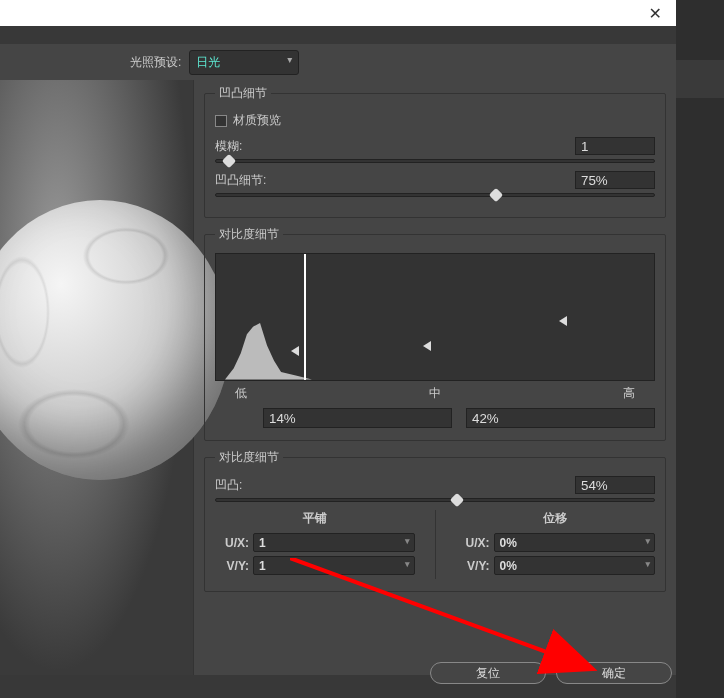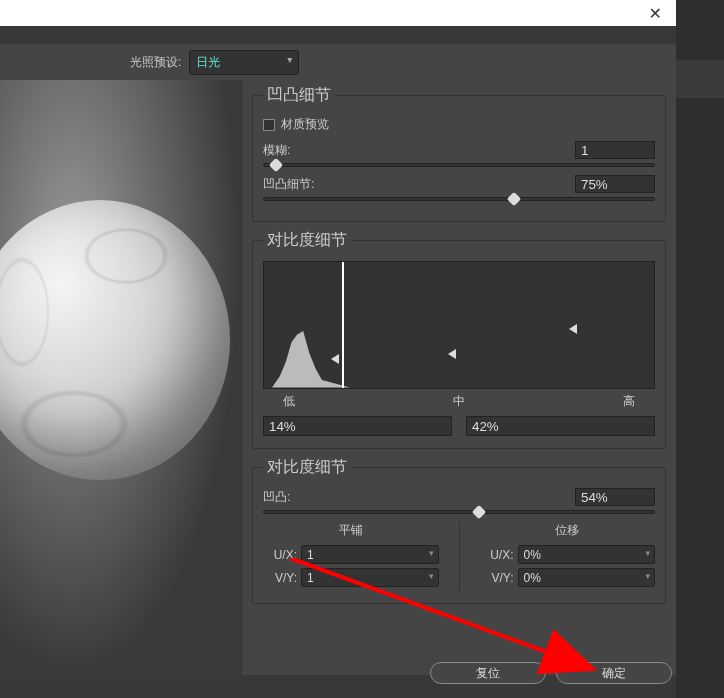--- a/index.html
+++ b/index.html
@@ -15,41 +15,41 @@
     .main-area { display: flex; width: 676px; background: #454545; }
     .preview-pane { width: 338px; height: 595px; background: radial-gradient(ellipse at 30% 30%, #999, #3a3a3a 70%); position: relative; border-right: 1px solid #333; }
     .sphere { position: absolute; left: -30px; top: 120px; width: 260px; height: 280px; border-radius: 50%; background: radial-gradient(ellipse at 35% 30%, #f5f5f5, #d0d0d0 45%, #aaa 70%, #888); box-shadow: inset -20px -30px 60px rgba(0,0,0,0.3); overflow: hidden; }
     .sphere::before { content: ""; position: absolute; inset: 0; background:
        radial-gradient(ellipse 40px 80px at 20% 40%, transparent 60%, rgba(0,0,0,0.08) 65%, transparent 70%),
        radial-gradient(ellipse 60px 40px at 60% 20%, transparent 60%, rgba(0,0,0,0.1) 65%, transparent 72%),
        radial-gradient(ellipse 80px 50px at 40% 80%, transparent 55%, rgba(0,0,0,0.1) 62%, transparent 70%);
     }
     .controls-pane { flex: 1; padding: 5px 10px 10px 10px; background: #454545; }
     fieldset { border: 1px solid #333; border-radius: 2px; padding: 10px 10px 12px 10px; margin-bottom: 8px; position: relative; }
-    legend { padding: 0 4px; color: #ccc; font-size: 16px; }
+    legend { padding: 0 4px; color: #ccc; font-size: 12px; }
     .row { display: flex; align-items: center; margin-bottom: 4px; }
     .row .lbl { flex: 0 0 auto; }
     .row .spacer { flex: 1; }
     .num-input { background: #333; color: #ddd; border: 1px solid #222; width: 80px; padding: 2px 5px; height: 18px; }
     .slider-track { background: #333; height: 4px; border-radius: 2px; position: relative; margin: 4px 0 8px 0; border: 1px solid #222; }
     .slider-thumb { position: absolute; top: -4px; width: 10px; height: 10px; background: #ddd; border-radius: 2px; transform: translateX(-50%) rotate(45deg); }
     .checkbox-row { display: flex; align-items: center; margin-bottom: 8px; }
     .checkbox { width: 12px; height: 12px; border: 1px solid #888; background: #333; margin-right: 6px; }
     .contrast-box { background: #333; border: 1px solid #222; height: 128px; position: relative; margin-bottom: 4px; overflow: hidden; }
     .hist { position: absolute; bottom: 0; left: 2%; width: 20%; height: 60%; }
     .hist polygon { fill: #bbb; }
     .hist-line { position: absolute; left: 20%; bottom: 0; width: 2px; height: 100%; background: #fff; }
     .tri { position: absolute; width: 0; height: 0; border-left: 5px solid transparent; border-right: 5px solid transparent; border-top: 8px solid #ddd; }
     .tri-lo { left: 17%; bottom: 25px; transform: rotate(90deg); }
     .tri-mid { left: 47%; bottom: 30px; transform: rotate(90deg); }
     .tri-hi { left: 78%; bottom: 55px; transform: rotate(90deg); }
     .contrast-labels { display: flex; justify-content: space-between; padding: 0 20px; margin-bottom: 6px; }
-    .contrast-inputs { display: flex; gap: 14px; }
+    .contrast-inputs { display: flex; gap: 14px; margin-left: 48px; }
     .contrast-inputs input { flex: 1; background: #333; color: #ddd; border: 1px solid #222; padding: 2px 5px; height: 20px; }
-    .material-grid { display: flex; gap: 18px; }
+    .material-grid { display: flex; gap: 18px; font-weight: bold; }
     .material-col { flex: 1; }
     .material-col-title { text-align: center; margin-bottom: 6px; }
     .small-row { display: flex; align-items: center; margin-bottom: 4px; }
     .small-row .slabel { width: 34px; text-align: right; margin-right: 4px; }
     .small-select { flex: 1; background: #333; color: #ddd; border: 1px solid #222; padding: 2px 16px 2px 5px; position: relative; height: 19px; border-radius: 2px; }
     .small-select::after { content: "▾"; position: absolute; right: 4px; color: #888; font-size: 9px; }
     .divider-v { width: 1px; background: #333; margin: 0 2px; }
     .button-bar { position: absolute; bottom: 14px; right: 52px; display: flex; gap: 10px; margin-top: 24px; }
     .btn { border: 1px solid #888; background: #454545; color: #ddd; border-radius: 12px; width: 116px; height: 22px; display: flex; align-items: center; justify-content: center; cursor: pointer; }
     .arrow { position: absolute; left: 290px; top: 558px; width: 340px; height: 130px; pointer-events: none; }

